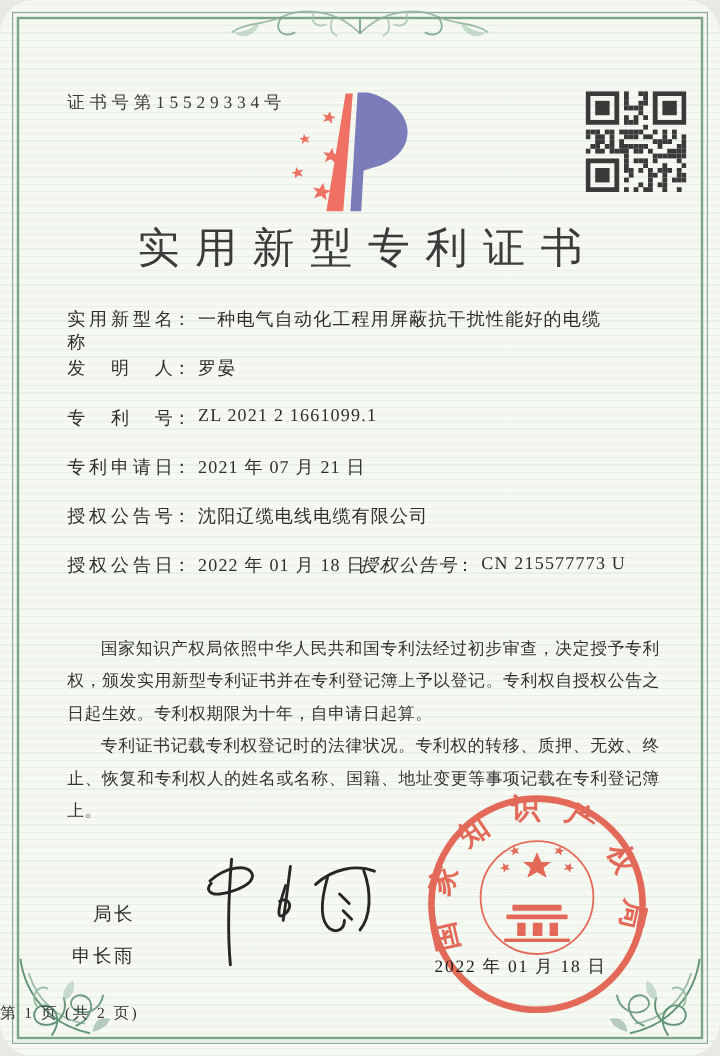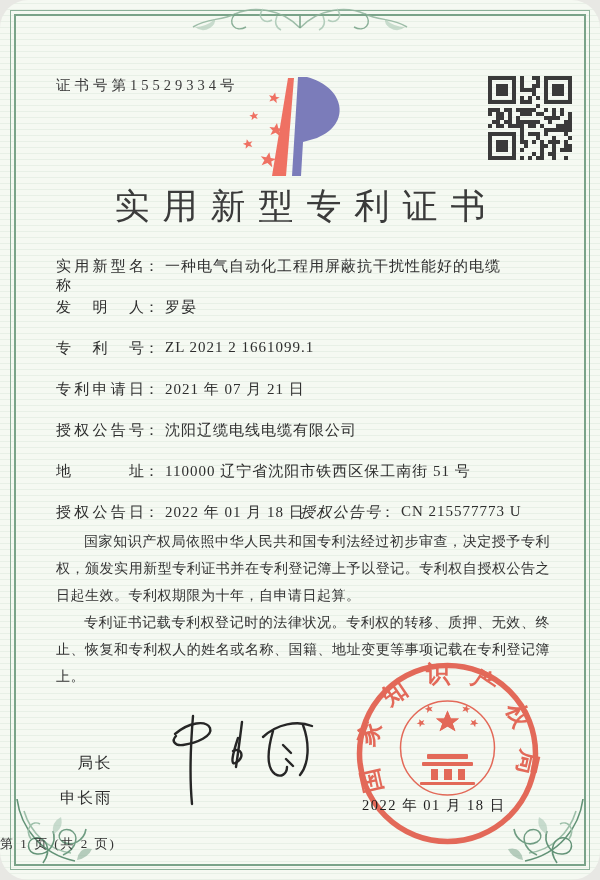--- a/index.html
+++ b/index.html
@@ -253,23 +253,20 @@
     <div class="frow">
       <span class="flabel">专利号</span><span class="fcolon">：</span><span class="fvalue">ZL 2021 2 1661099.1</span>
     </div>
     <div class="frow">
       <span class="flabel">专利申请日</span><span class="fcolon">：</span><span class="fvalue">2021 年 07 月 21 日</span>
     </div>
     <div class="frow">
       <span class="flabel">授权公告号</span><span class="fcolon">：</span><span class="fvalue">沈阳辽缆电线电缆有限公司</span>
     </div>
     <div class="frow">
-      <span class="flabel">地址</span><span class="fcolon">：</span><span class="fvalue">110000 辽宁省沈阳市铁西区保工南街 51 号</span>
-    </div>
-    <div class="frow">
       <span class="flabel">授权公告日</span><span class="fcolon">：</span><span class="fvalue">2022 年 01 月 18 日</span>
       <span class="fpair2">
         <span class="flabel">授权公告号</span><span class="fcolon">：</span><span class="fvalue">CN 215577773 U</span>
       </span>
     </div>
   </div>
 
   <div class="paragraphs">
     <p>国家知识产权局依照中华人民共和国专利法经过初步审查，决定授予专利权，颁发实用新型专利证书并在专利登记簿上予以登记。专利权自授权公告之日起生效。专利权期限为十年，自申请日起算。</p>
     <p>专利证书记载专利权登记时的法律状况。专利权的转移、质押、无效、终止、恢复和专利权人的姓名或名称、国籍、地址变更等事项记载在专利登记簿上。</p>

